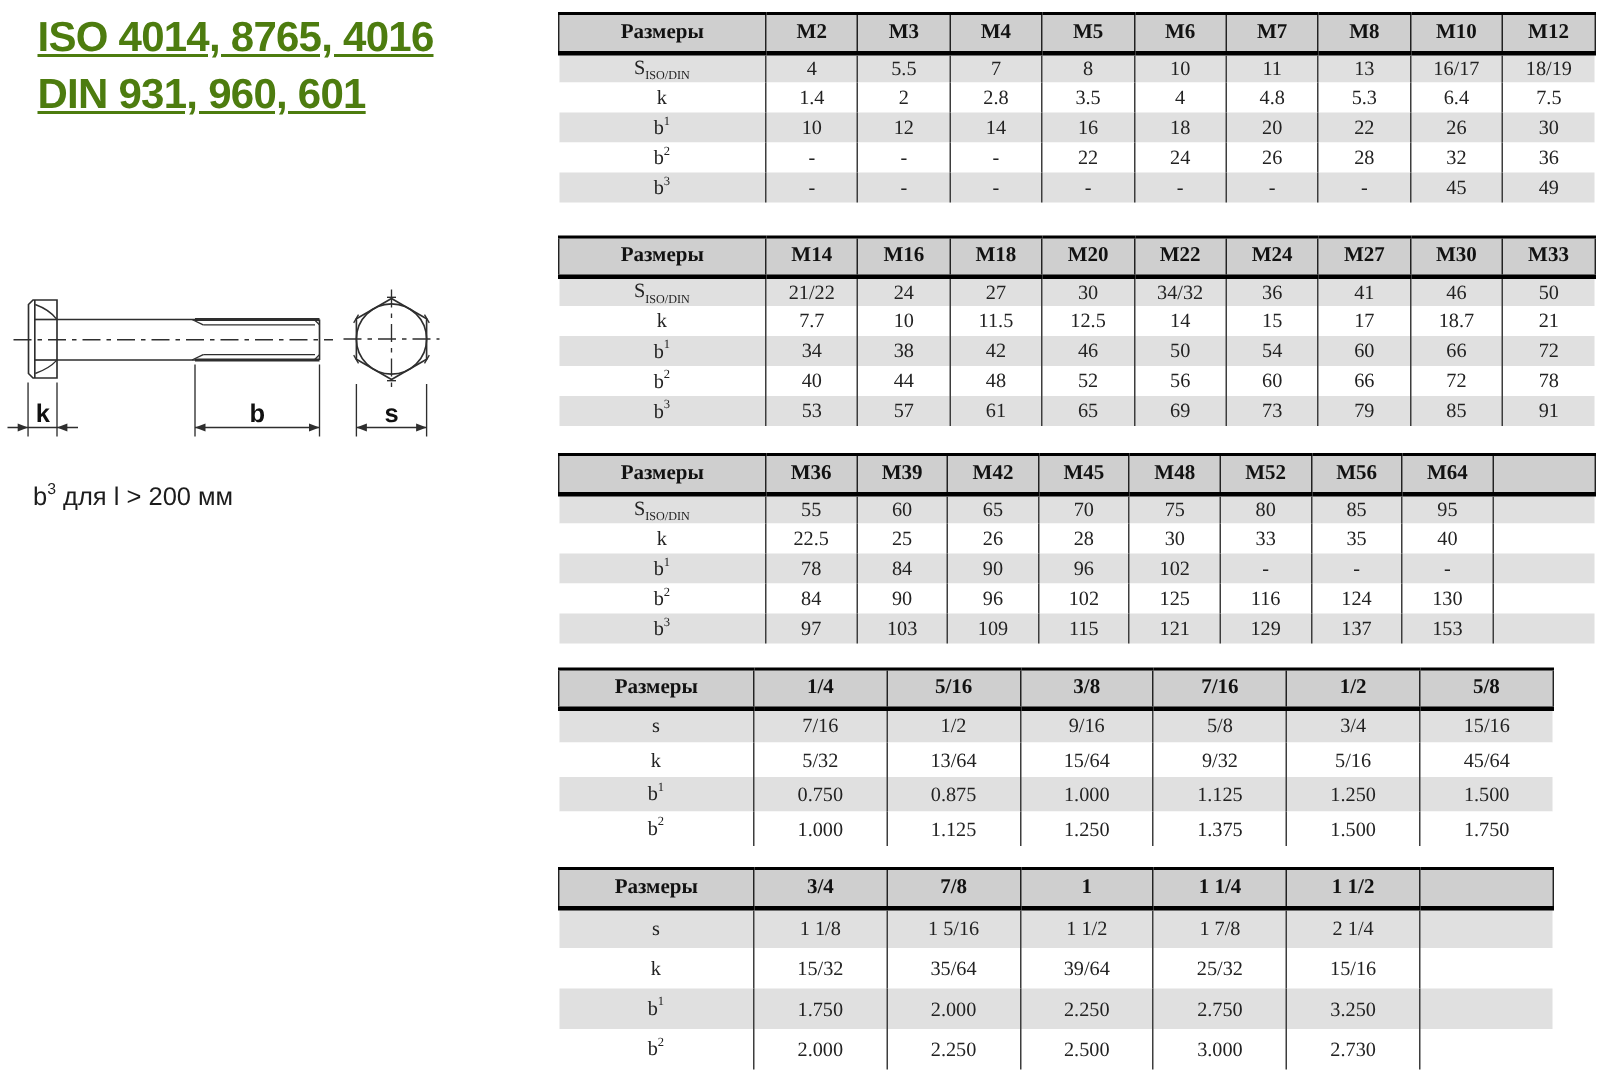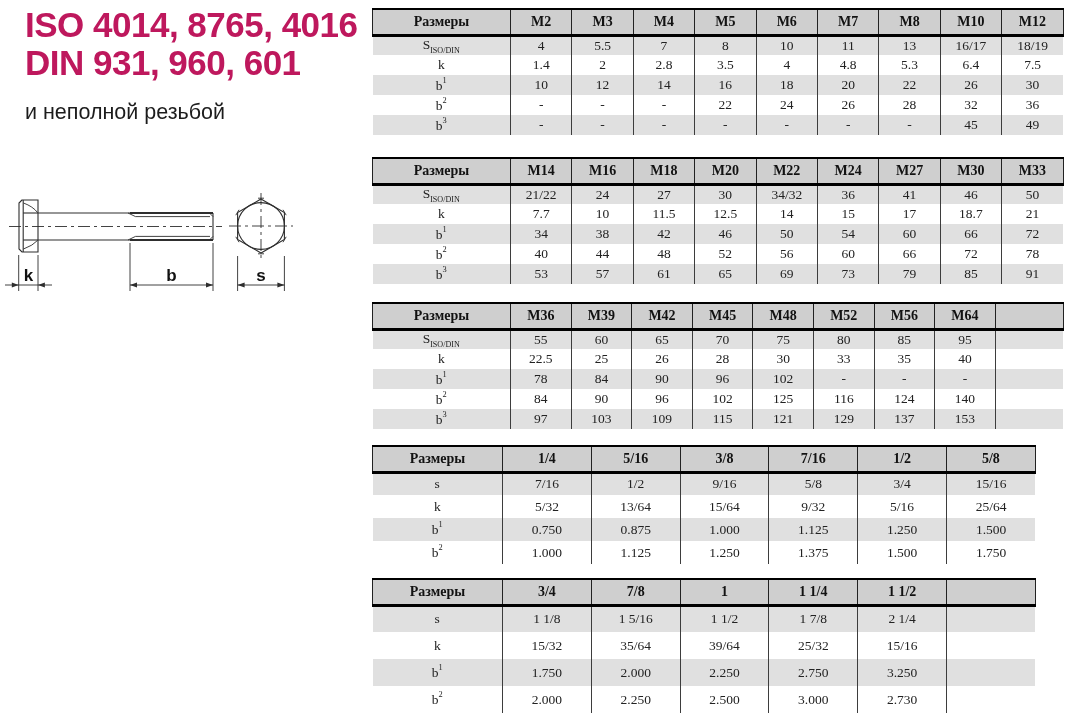--- a/index.html
+++ b/index.html
@@ -3,21 +3,21 @@
 <meta charset="utf-8">
 <style>
   html,body{margin:0;padding:0;}
   body{
     width:1067px;height:720px;position:relative;background:#ffffff;
     font-family:"Liberation Sans",sans-serif;color:#1a1a1a;overflow:hidden;
   }
   .abs{position:absolute;}
 
   
-  .title-block{left:25px;top:6px;font-size:35px;font-weight:700;line-height:38px;letter-spacing:-0.5px;color:#be185d;}
+  .title-block{left:25px;top:6px;font-size:28px;font-weight:700;line-height:38px;letter-spacing:-0.5px;color:#4d7c0f;text-decoration:underline;}
   .subtitle-block{left:25px;top:97px;font-size:21.5px;line-height:30px;color:#1c1c1c;}
   .notes-block{left:22px;top:314px;font-size:17px;line-height:27.5px;color:#1c1c1c;}
   .notes-block sup{font-size:0.62em;position:relative;top:-1px;}
 
   
   svg.drawing{left:0;top:0;}
   svg.drawing line, svg.drawing path, svg.drawing polygon.shape, svg.drawing circle{
     stroke:#2e2e2e;fill:none;stroke-width:1.1;
   }
   svg.drawing polygon.arrow{fill:#2e2e2e;stroke:none;}
@@ -51,21 +51,20 @@
 </style>
 </head>
 <body>
 
 <div class="abs title-block">
   <div>ISO 4014, 8765, 4016</div>
   <div>DIN 931, 960, 601</div>
 </div>
 
 <div class="abs subtitle-block">
-  <div>и неполной резьбой</div>
 </div>
 
 <svg class="abs drawing" width="310" height="310" viewBox="0 0 310 310">
 
   <g>
     <path d="M22,200 L19,203 L19,249 L22,252 L38,252 L38,200 Z"></path>
     <line x1="23.2" y1="200" x2="23.2" y2="252"></line>
     <line x1="23.2" y1="213" x2="38" y2="213"></line>
     <line x1="23.2" y1="240" x2="38" y2="240"></line>
     <path class="thin" d="M23.5,203 Q33,206.5 37.6,212.6"></path>
@@ -119,20 +118,21 @@
     <line class="thin" x1="237.6" y1="256" x2="237.6" y2="291"></line>
     <line class="thin" x1="284.4" y1="256" x2="284.4" y2="291"></line>
     <line class="thin" x1="237.6" y1="285" x2="284.4" y2="285"></line>
     <polygon class="arrow" points="237.6,285 244.6,282.4 244.6,287.6"></polygon>
     <polygon class="arrow" points="284.4,285 277.4,282.4 277.4,287.6"></polygon>
     <text x="261" y="281">s</text>
   </g>
 </svg>
 
 <div class="abs notes-block" id="notes">
+    <div>b<sup>3</sup> для l &gt; 200 мм</div>
   </div>
 
 <div id="tables">
     <table class="dims" style="top: 8px; left: 372px;">
       <colgroup>
         <col style="width: 138px;">
         <col style="width: 61.4px;">
         <col style="width: 61.4px;">
         <col style="width: 61.4px;">
         <col style="width: 61.4px;">
@@ -375,21 +375,21 @@
         </tr>
         <tr style="height: 20px;">
           <td>b<sup>2</sup></td>
           <td>84</td>
           <td>90</td>
           <td>96</td>
           <td>102</td>
           <td>125</td>
           <td>116</td>
           <td>124</td>
-          <td>140</td>
+          <td>130</td>
           <td></td>
         </tr>
         <tr style="height: 20px;">
           <td>b<sup>3</sup></td>
           <td>97</td>
           <td>103</td>
           <td>109</td>
           <td>115</td>
           <td>121</td>
           <td>129</td>
@@ -430,21 +430,21 @@
           <td>3/4</td>
           <td>15/16</td>
         </tr>
         <tr style="height: 23px;">
           <td>k</td>
           <td>5/32</td>
           <td>13/64</td>
           <td>15/64</td>
           <td>9/32</td>
           <td>5/16</td>
-          <td>25/64</td>
+          <td>45/64</td>
         </tr>
         <tr style="height: 23px;">
           <td>b<sup>1</sup></td>
           <td>0.750</td>
           <td>0.875</td>
           <td>1.000</td>
           <td>1.125</td>
           <td>1.250</td>
           <td>1.500</td>
         </tr>

